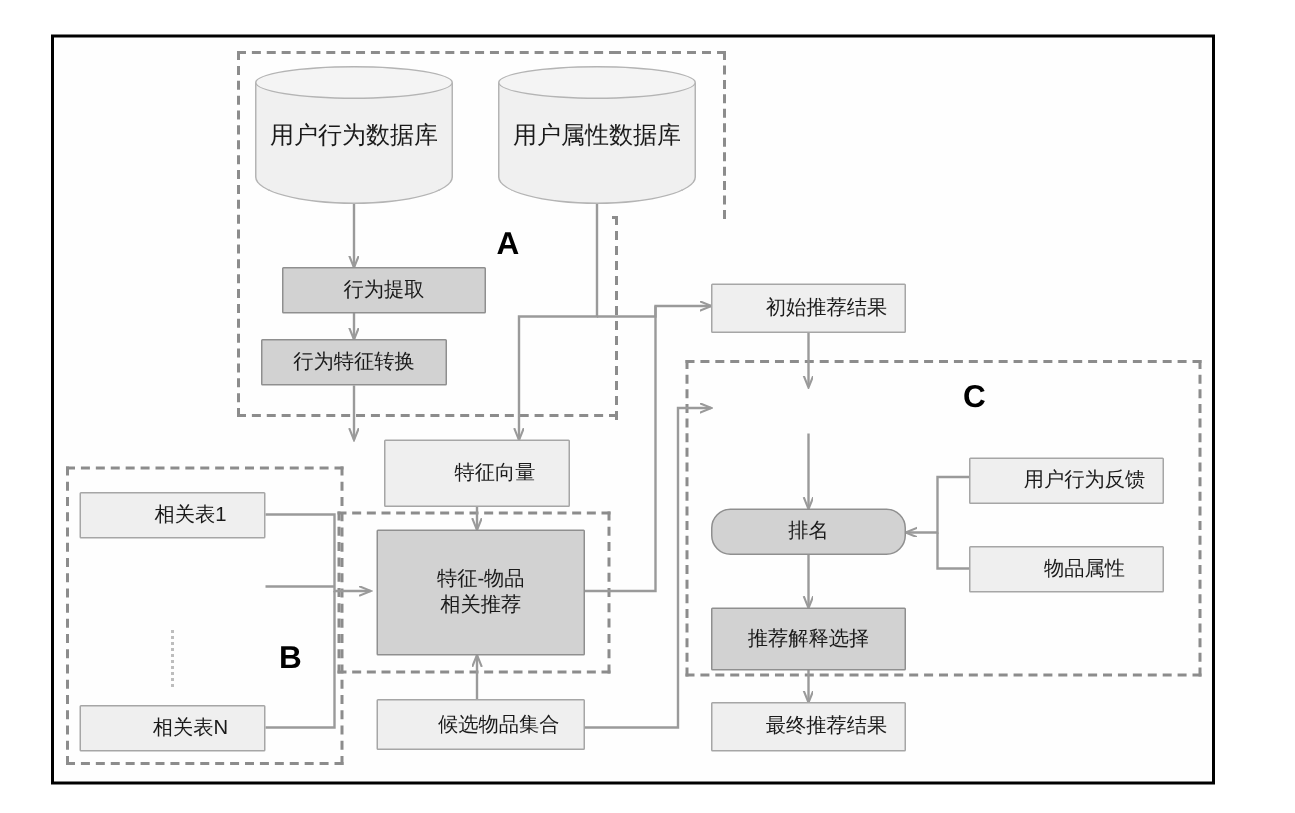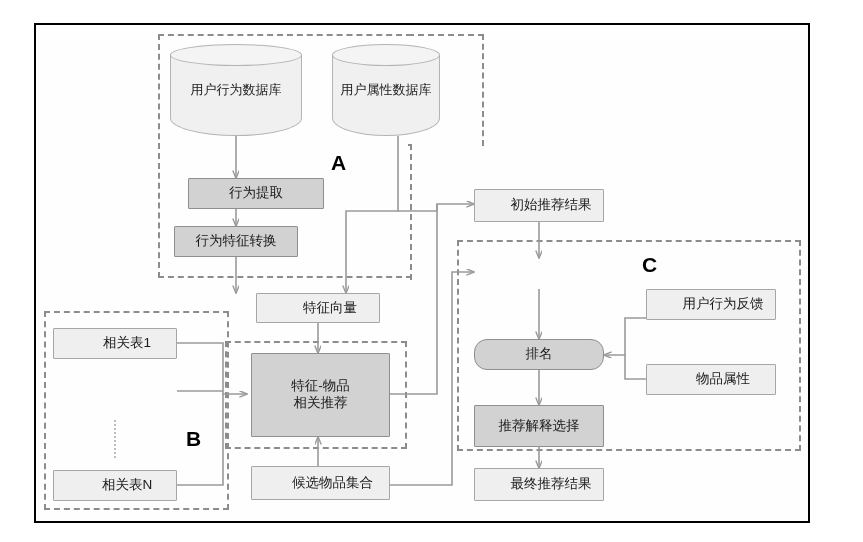--- a/index.html
+++ b/index.html
@@ -31,21 +31,21 @@
   .cyl .body{position:absolute;left:0;right:0;top:11px;bottom:0;
              background:#f0f0f0;border-left:1.6px solid #b4b4b4;
              border-right:1.6px solid #b4b4b4;border-bottom:1.6px solid #b4b4b4;
              border-bottom-left-radius:50% 18px;border-bottom-right-radius:50% 18px;
              box-sizing:border-box;}
   .cyl .top{position:absolute;left:0;right:0;top:0;height:22px;
             background:#f4f4f4;border:1.6px solid #b4b4b4;border-radius:50%;
             box-sizing:border-box;}
   .cyl .lbl{position:absolute;left:0;right:0;top:0;bottom:0;
             display:flex;align-items:center;justify-content:center;
-            font-size:13px;color:#1a1a1a;}
+            font-size:16px;color:#1a1a1a;}
 
   
   .vdots{position:absolute;border-left:2px dotted #bdbdbd;}
 
   svg.links{position:absolute;left:0;top:0;width:863px;height:542px;
             pointer-events:none;}
   .lk{fill:none;stroke:#9a9a9a;stroke-width:1.6;}
 </style>
 </head>
 <body>
@@ -105,31 +105,31 @@
     <path class="lk" d="M646,318 L625,318 L625,355 L604,355" marker-end="url(#ah)"></path>
     <path class="lk" d="M646,379 L625,379 L625,355"></path>
   </svg>
 
   <div class="cyl" style="left:170px;top:44px;width:132px;height:92px;">
     <div class="body"></div>
     <div class="top"></div>
     <div class="lbl">用户行为数据库</div>
   </div>
 
-  <div class="cyl" style="left:332px;top:44px;width:108px;height:92px;">
+  <div class="cyl" style="left:332px;top:44px;width:132px;height:92px;">
     <div class="body"></div>
     <div class="top"></div>
     <div class="lbl">用户属性数据库</div>
   </div>
 
   <div class="node dark" style="left:188px;top:178px;width:136px;height:31px;text-align:right;">行为提取</div>
 
   <div class="node dark" style="left:174px;top:226px;width:124px;height:31px;">行为特征转换</div>
 
-  <div class="node light" style="left:256px;top:293px;width:124px;height:30px;">特征向量</div>
+  <div class="node light" style="left:256px;top:293px;width:124px;height:45px;">特征向量</div>
 
   <div class="node light" style="left:53px;top:328px;width:124px;height:31px;">相关表1</div>
   <div class="vdots" style="left:114px;top:420px;height:38px;"></div>
   <div class="node light" style="left:53px;top:470px;width:124px;height:31px;">相关表N</div>
 
   <div class="node dark" style="left:251px;top:353px;width:139px;height:84px;flex-direction:column;">
     <span>特征-物品</span>
     <span>相关推荐</span>
   </div>
 
@@ -137,21 +137,21 @@
 
   <div class="node light" style="left:474px;top:189px;width:130px;height:33px;">初始推荐结果</div>
 
 
   <div class="node dark" style="left:474px;top:339px;width:130px;height:31px;border-radius:13px;">排名</div>
 
   <div class="node dark" style="left:474px;top:405px;width:130px;height:42px;">推荐解释选择</div>
 
   <div class="node light" style="left:474px;top:468px;width:130px;height:33px;">最终推荐结果</div>
 
-  <div class="node light" style="left:646px;top:289px;width:130px;height:31px;">用户行为反馈</div>
+  <div class="node light" style="left:646px;top:305px;width:130px;height:31px;">用户行为反馈</div>
 
   <div class="node light" style="left:646px;top:364px;width:130px;height:31px;">物品属性</div>
 
   <div class="glabel" style="left:331px;top:152px;">A</div>
   <div class="glabel" style="left:186px;top:428px;">B</div>
   <div class="glabel" style="left:642px;top:254px;">C</div>
 
 </div>
 
 </body></html>

